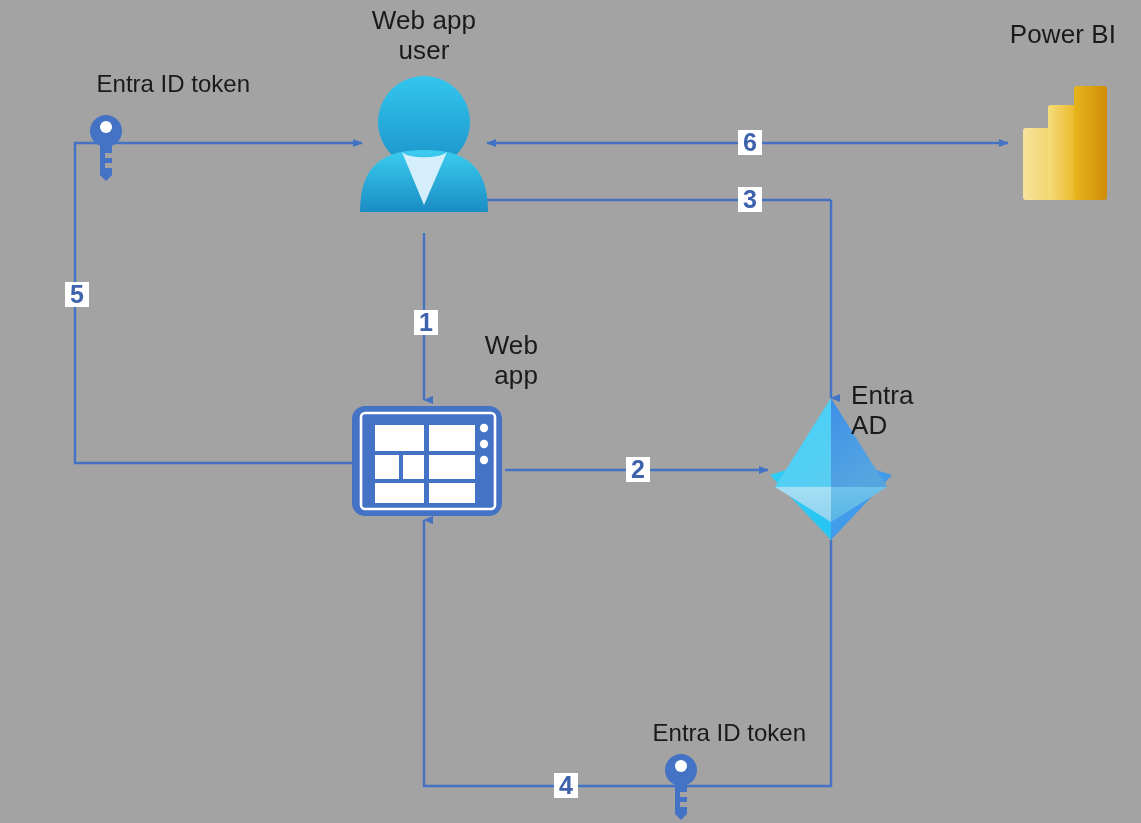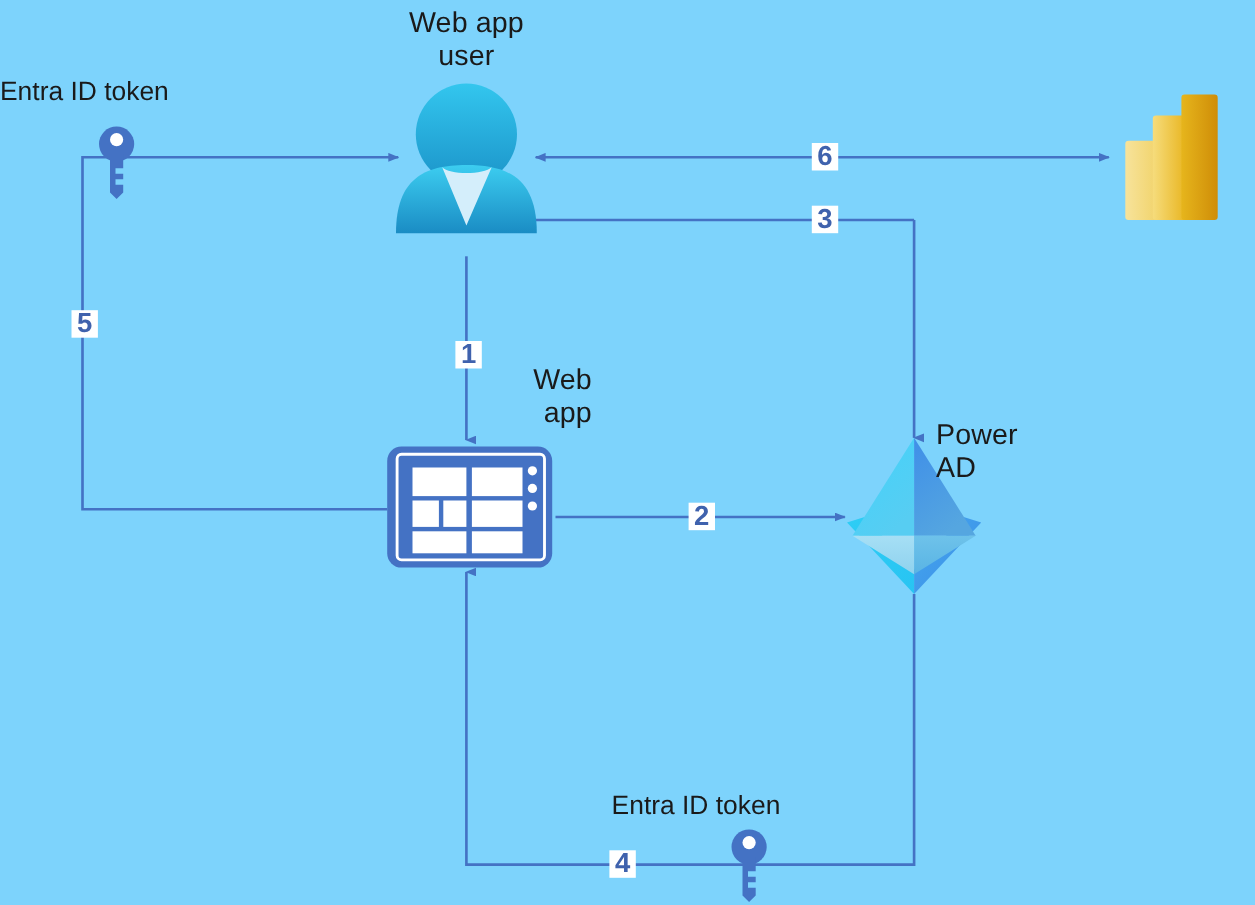--- a/index.html
+++ b/index.html
@@ -8,21 +8,21 @@
     padding: 0;
     background: #ffffff;
   }
   body {
     font-family: "Liberation Sans", "DejaVu Sans", sans-serif;
   }
   #canvas {
     position: relative;
     width: 1141px;
     height: 823px;
-    background: #7dd3fc;
+    background: #a3a3a3;
     overflow: hidden;
     text-decoration: underline;
   }
   #diagram-svg {
     position: absolute;
     left: 0;
     top: 0;
     width: 1141px;
     height: 823px;
   }
@@ -44,21 +44,21 @@
     font-family: "Liberation Sans", "DejaVu Sans", sans-serif;
     background: #ffffff;
     padding: 0 5px;
     line-height: 1;
     text-align: center;
   }
   .token-label {
     position: absolute;
     color: #1a1a1a;
     font-size: 24px;
-    text-align: left;
+    text-align: right;
     white-space: nowrap;
     font-family: "Liberation Sans", "DejaVu Sans", sans-serif;
   }
 </style>
 </head>
 <body>
 
 <div id="canvas">
 
   <svg id="diagram-svg" viewBox="0 0 1141 823">
@@ -191,25 +191,26 @@
       <circle cx="681" cy="770" r="16" fill="#4472c4"></circle>
       <circle cx="681" cy="766" r="6" fill="#ffffff"></circle>
       <path d="M675,779 L687,779 L687,792 L680,792 L680,797 L687,797 L687,802 L680,802
                L680,807 L687,807 L687,814 L681,820 L675,814 Z" fill="#4472c4"></path>
     </g>
   </svg>
 
   <div class="node-label" style="left:329px; top:6px; width:190px;">Web app
 user</div>
 
+  <div class="node-label" style="left:985px; top:20px; width:156px;">Power BI</div>
 
   <div class="node-label" style="left:438px; top:331px; width:100px; text-align:right;">Web
 app</div>
 
-  <div class="node-label" style="left:851px; top:381px; width:110px; text-align:left;">Power
+  <div class="node-label" style="left:851px; top:381px; width:110px; text-align:left;">Entra
 AD</div>
 
   <div class="token-label" style="left:0px; top:70px; width:250px;">Entra ID token</div>
 
   <div class="token-label" style="left:556px; top:719px; width:250px;">Entra ID token</div>
 
   <div class="step-num" style="left:414px; top:310px;">1</div>
 
   <div class="step-num" style="left:626px; top:457px;">2</div>
 

